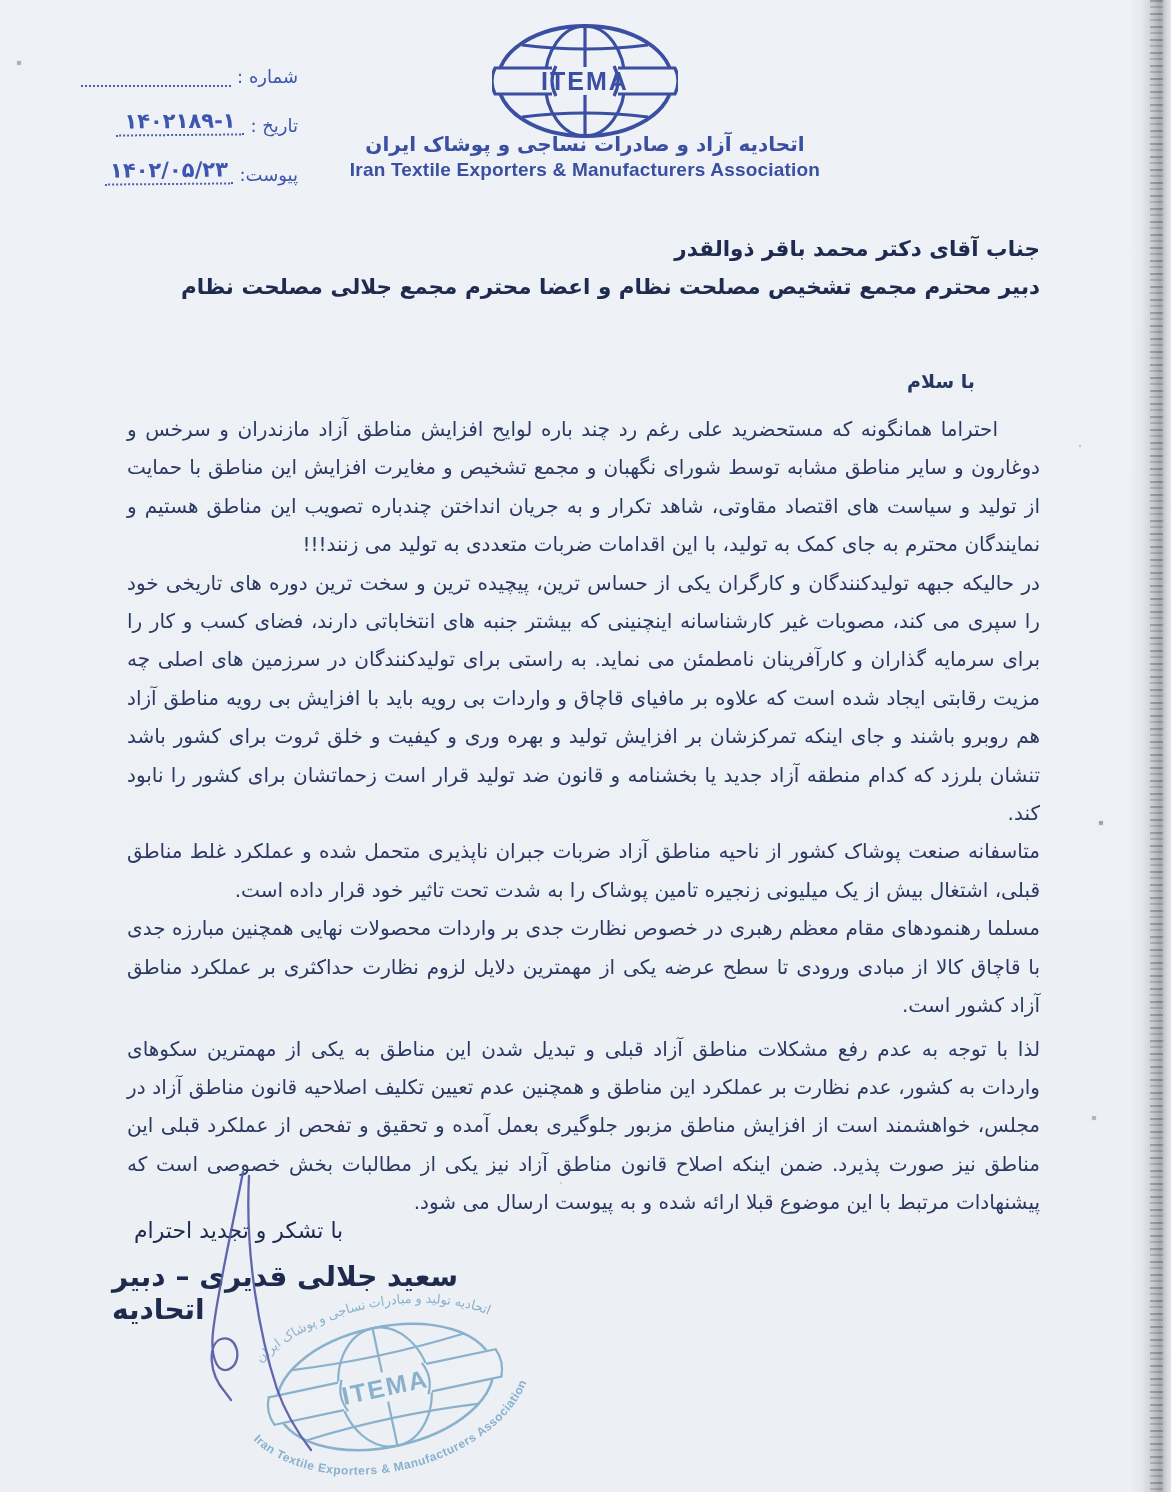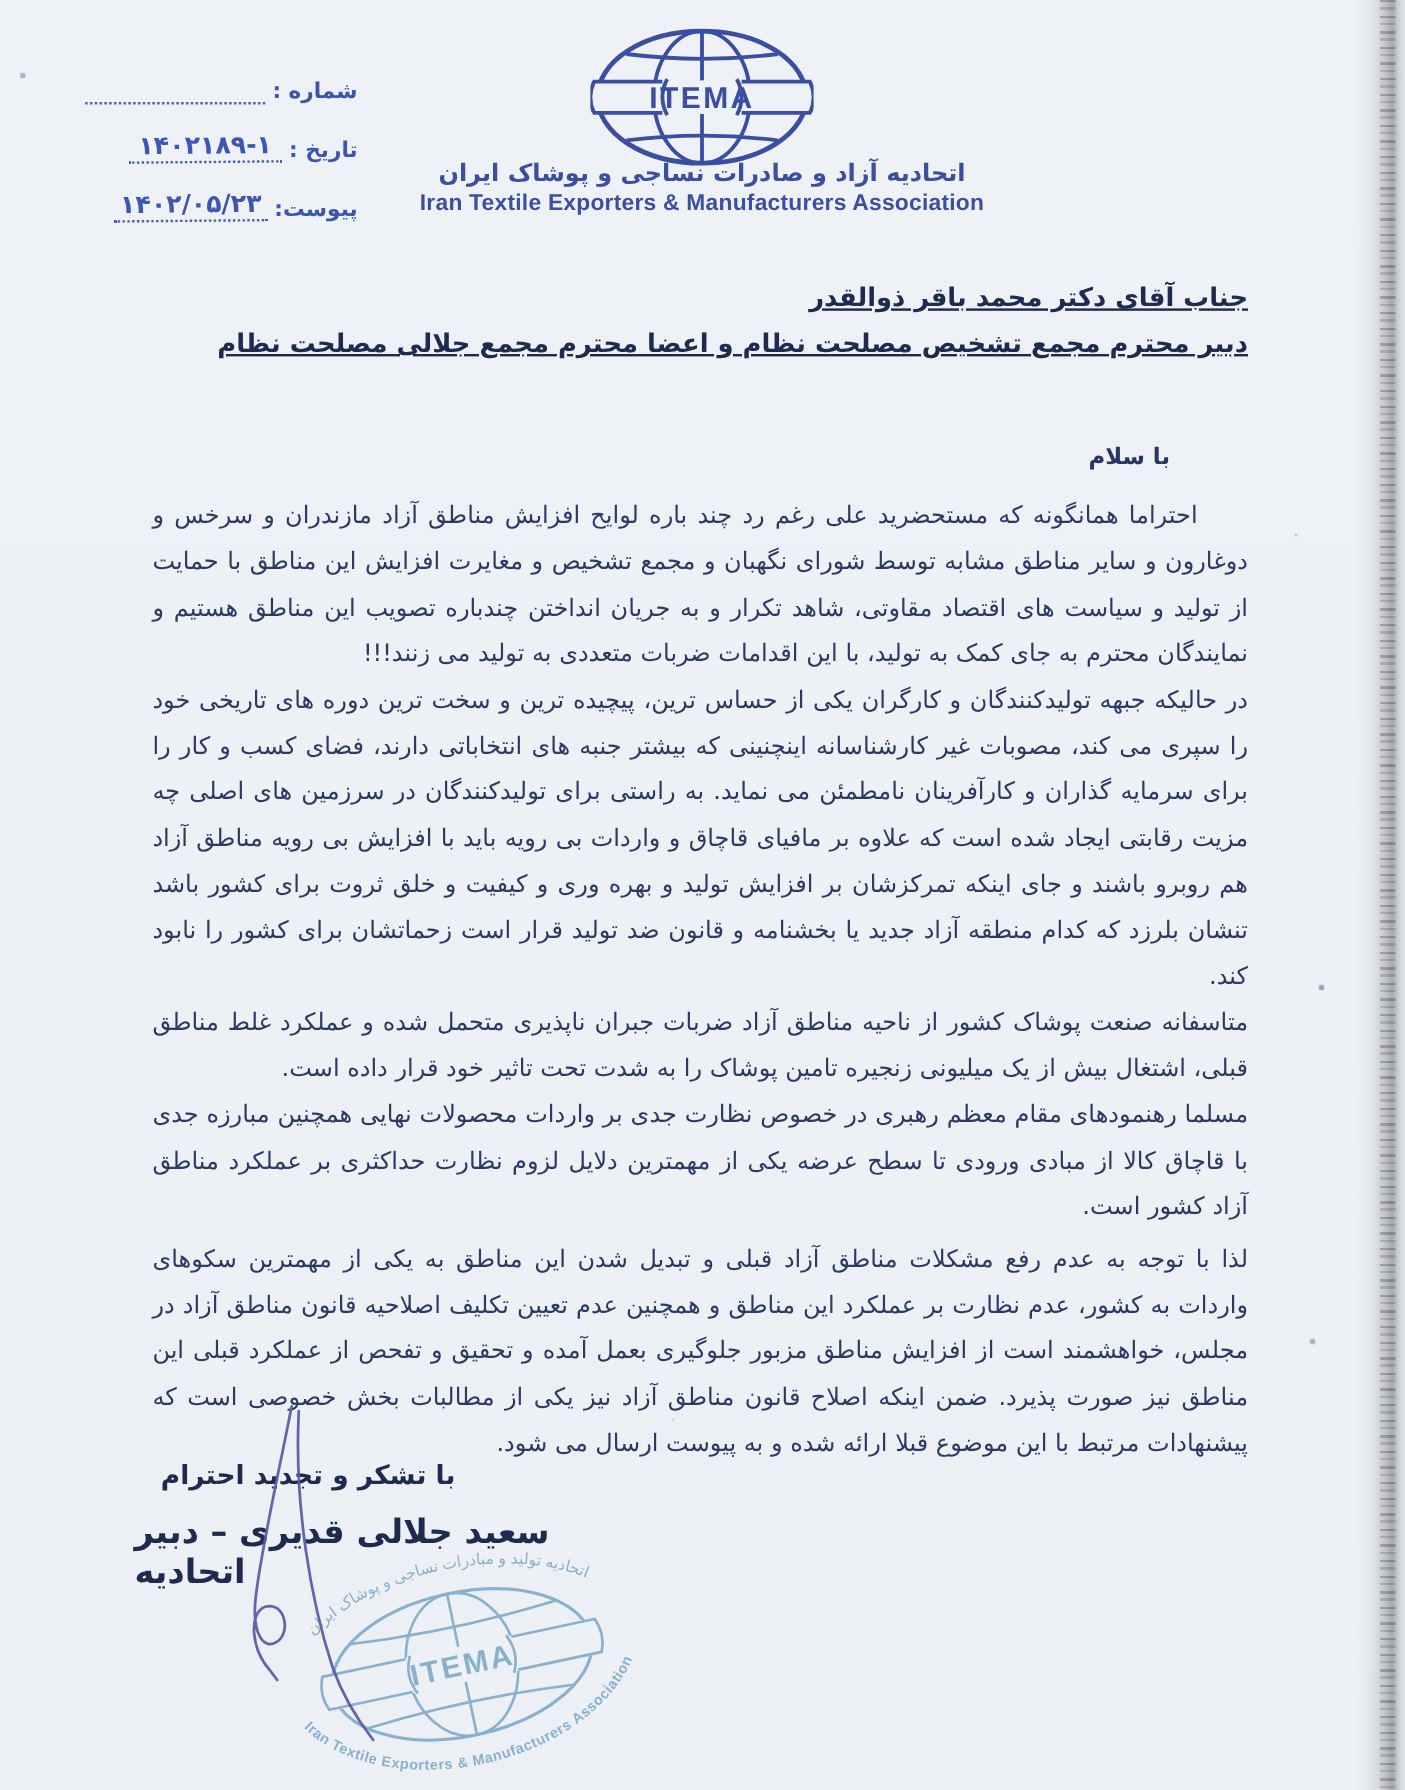--- a/index.html
+++ b/index.html
@@ -38,45 +38,45 @@
   }
   .org-en{
     position:absolute;left:318px;top:159px;width:534px;
     text-align:center;
     font-size:19px;font-weight:bold;color:#3b4fa2;letter-spacing:.2px;
     font-family:"Liberation Sans", sans-serif;
   }
   
   .meta{position:absolute;left:30px;top:66px;width:268px;direction:rtl;}
   .meta-row{display:flex;align-items:flex-end;justify-content:flex-start;margin-bottom:22px;}
-  .meta-label{font-size:18px;font-weight:bold;color:#3c55ae;white-space:nowrap;margin-left:6px;}
+  .meta-label{font-size:18px;font-weight:normal;color:#3c55ae;white-space:nowrap;margin-left:6px;}
   .dotline{display:inline-block;width:150px;height:15px;border-bottom:2px dotted #4a5fb0;}
   .meta-value{
     display:inline-block;min-width:120px;text-align:center;
     font-size:21px;font-weight:bold;color:#3d56b2;letter-spacing:1px;
     border-bottom:2px dotted #4a5fb0;padding:0 4px 1px;
     transform:rotate(-0.5deg);
   }
   
-  .recipient{position:absolute;right:131px;top:236px;width:915px;direction:rtl;text-align:right;color:#1e2a4e;text-decoration:underline;}
+  .recipient{position:absolute;right:131px;top:236px;width:915px;direction:rtl;text-align:right;color:#1e2a4e;}
   .recipient .r1{font-size:21.5px;font-weight:bold;margin:0 0 13px 0;}
   .recipient .r2{font-size:21.5px;font-weight:bold;margin:0;}
   
   .salutation{position:absolute;right:196px;top:370px;direction:rtl;font-size:19px;font-weight:bold;color:#273763;}
   .body-text{
     position:absolute;right:131px;top:410px;width:913px;
     direction:rtl;text-align:justify;
     font-size:20px;line-height:38.4px;color:#2c3a63;
   }
   .body-text p{margin:0;}
   .body-text p.p-first{text-indent:42px;}
   .body-text p.p-gap{margin-top:5px;}
   
   .closing{position:absolute;right:639px;top:1218px;width:420px;direction:rtl;text-align:left;color:#1e2a4e;}
-  .closing .c1{font-size:22px;font-weight:bold;margin:0 0 17px 0;padding-left:22px;}
+  .closing .c1{font-size:22px;font-weight:normal;margin:0 0 17px 0;padding-left:22px;}
   .closing .c2{font-size:28px;font-weight:bold;margin:0;}
   
   .sig-svg{position:absolute;left:175px;top:1162px;overflow:visible;}
   .stamp-svg{position:absolute;left:220px;top:1288px;overflow:visible;}
   svg text{font-family:"Liberation Sans", sans-serif;}
 </style>
 </head>
 <body>
 
 <div class="page">

